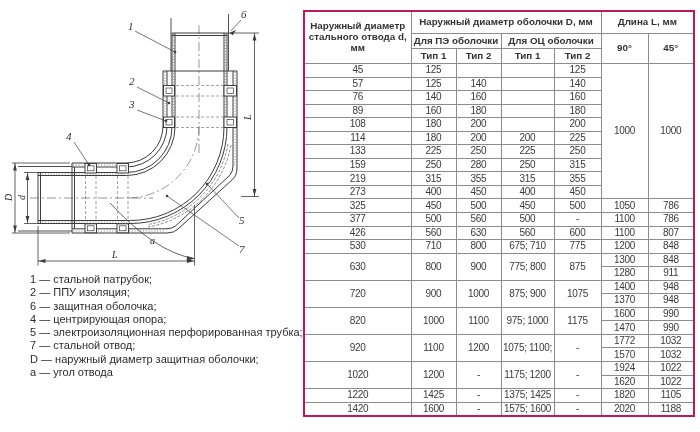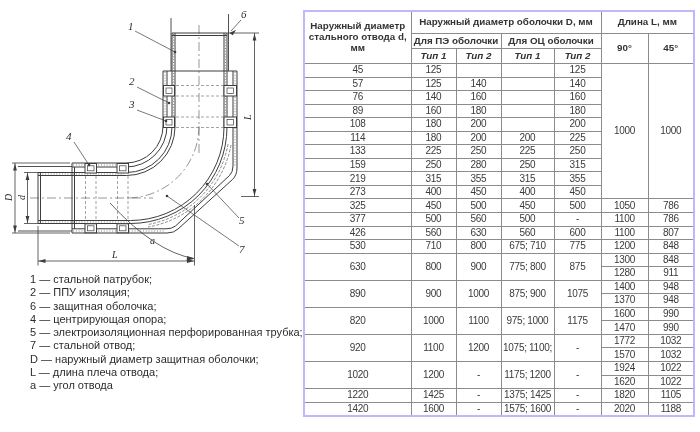--- a/index.html
+++ b/index.html
@@ -7,26 +7,26 @@
   .page{position:relative;width:700px;height:432px;overflow:hidden;background:#fff;}
 
   
   .drawing-wrap{position:absolute;left:0;top:0;width:303px;height:275px;}
 
   
   .legend{position:absolute;left:30px;top:273px;font-size:11px;line-height:13.3px;color:#2c2c2c;}
   .legend .legend-line{white-space:nowrap;}
 
   
-  table.spec-table{position:absolute;left:303px;top:10px;width:390px;border-collapse:collapse;table-layout:fixed;border:2px solid #c4b5fd;color:#3a3a3a;background:#fff;}
+  table.spec-table{position:absolute;left:303px;top:10px;width:390px;border-collapse:collapse;table-layout:fixed;border:2px solid #be185d;color:#3a3a3a;background:#fff;}
   .spec-table th,.spec-table td{border:1px solid #8c8c8c;text-align:center;vertical-align:middle;padding:0;overflow:hidden;}
   .spec-table thead th{font-size:9.8px;font-weight:bold;line-height:1.12;color:#333;}
   .spec-table thead tr.h1 th{height:21px;}
   .spec-table thead tr.h2 th{height:14px;}
-  .spec-table thead tr.h3 th{height:14px;font-style:italic;}
+  .spec-table thead tr.h3 th{height:14px;}
   .spec-table tbody td{font-size:10px;height:12.55px;line-height:1.03;letter-spacing:-0.3px;}
 </style>
 </head>
 <body>
 
 <div class="page">
 
   <div class="drawing-wrap">
     <svg width="303" height="275" viewBox="0 0 303 275">
       <g stroke="#3d3d3d" fill="none" stroke-width="1">
@@ -184,21 +184,20 @@
   </div>
 
   <div class="legend">
       <div class="legend-line">1 — стальной патрубок;</div>
       <div class="legend-line">2 — ППУ изоляция;</div>
       <div class="legend-line">6 — защитная оболочка;</div>
       <div class="legend-line">4 — центрирующая опора;</div>
       <div class="legend-line">5 — электроизоляционная перфорированная трубка;</div>
       <div class="legend-line">7 — стальной отвод;</div>
       <div class="legend-line">D — наружный диаметр защитная оболочки;</div>
-      <div class="legend-line">L — длина плеча отвода;</div>
       <div class="legend-line">a — угол отвода</div>
     </div>
 
   <table class="spec-table">
     <colgroup>
       <col style="width:107px">
         <col style="width:45px">
         <col style="width:45px">
       <col style="width:53px">
         <col style="width:47px">
@@ -340,21 +339,21 @@
           <td rowspan="2">775; 800</td>
           <td rowspan="2">875</td>
           <td>1300</td>
           <td>848</td>
         </tr>
         <tr>
           <td>1280</td>
           <td>911</td>
         </tr>
         <tr>
-          <td rowspan="2">890</td>
+          <td rowspan="2">720</td>
           <td rowspan="2">900</td>
           <td rowspan="2">1000</td>
           <td rowspan="2">875; 900</td>
           <td rowspan="2">1075</td>
           <td>1400</td>
           <td>948</td>
         </tr>
         <tr>
           <td>1370</td>
           <td>948</td>

